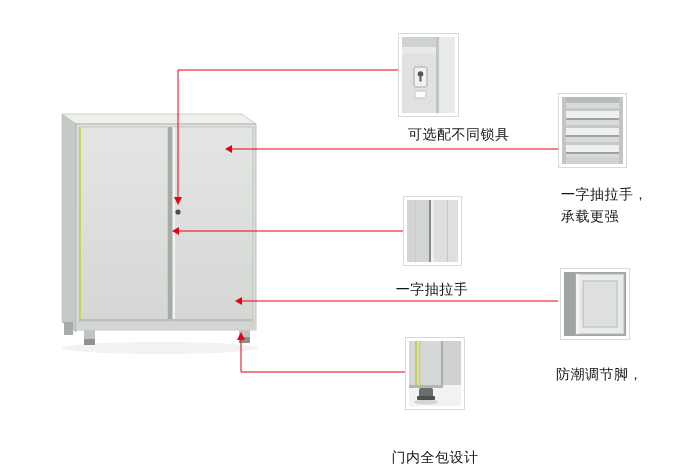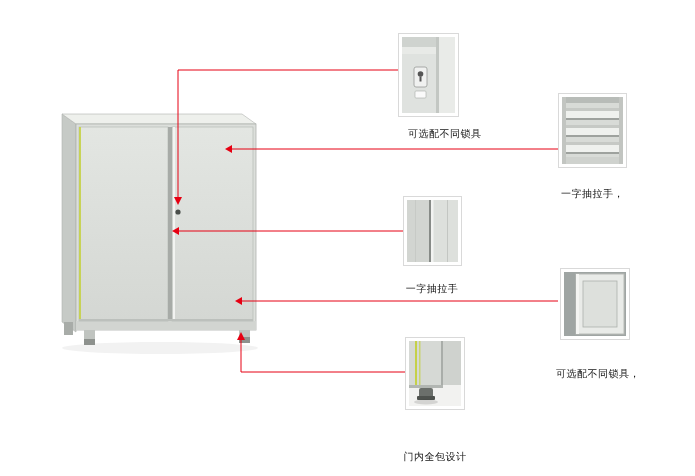--- a/index.html
+++ b/index.html
@@ -9,21 +9,21 @@
   }
   .stage svg { display:block; }
   .cabinet-svg { position:absolute; left:48px; top:100px; width:220px; height:256px; }
   .overlay-svg { position:absolute; left:0; top:0; width:695px; height:476px; pointer-events:none; }
   .thumb {
     position:absolute; background:#fff; border:1px solid #d9d9d9;
     padding:3px; box-sizing:border-box;
   }
   .thumb svg { width:100%; height:100%; }
   .label {
-    position:absolute; font-size:10px; line-height:22px; color:#141414;
+    position:absolute; font-size:14px; line-height:22px; color:#141414;
     letter-spacing:0.5px; white-space:nowrap;
   }
   .label.center { text-align:center; }
 </style>
 </head>
 <body>
 
 <div class="stage">
 
   <svg class="cabinet-svg" viewBox="0 0 220 256">
@@ -132,28 +132,29 @@
       <ellipse cx="17" cy="61" rx="12" ry="2.5" fill="#000" opacity="0.12"></ellipse>
     </svg>
   </div>
 
   <div class="label" style="left:408px; top:123px;">
     <span>可选配不同锁具</span>
   </div>
 
   <div class="label" style="left:561px; top:183px;">
     <div>一字抽拉手，</div>
+    <div>承载更强</div>
   </div>
 
   <div class="label center" style="left:362px; top:278px; width:140px;">
     <span>一字抽拉手</span>
   </div>
 
   <div class="label" style="left:556px; top:363px;">
-    <div>可选配不同锁具，</div>
+    <div>防潮调节脚，</div>
   </div>
 
   <div class="label center" style="left:365px; top:446px; width:140px;">
     <span>门内全包设计</span>
   </div>
 
   <svg class="overlay-svg" viewBox="0 0 695 476">
     <path d="M398 70 H178 V197" fill="none" stroke-width="1" stroke="#e60012"></path>
     <polygon points="174,197 182,197 178,205" fill="#e60012"></polygon>
 

